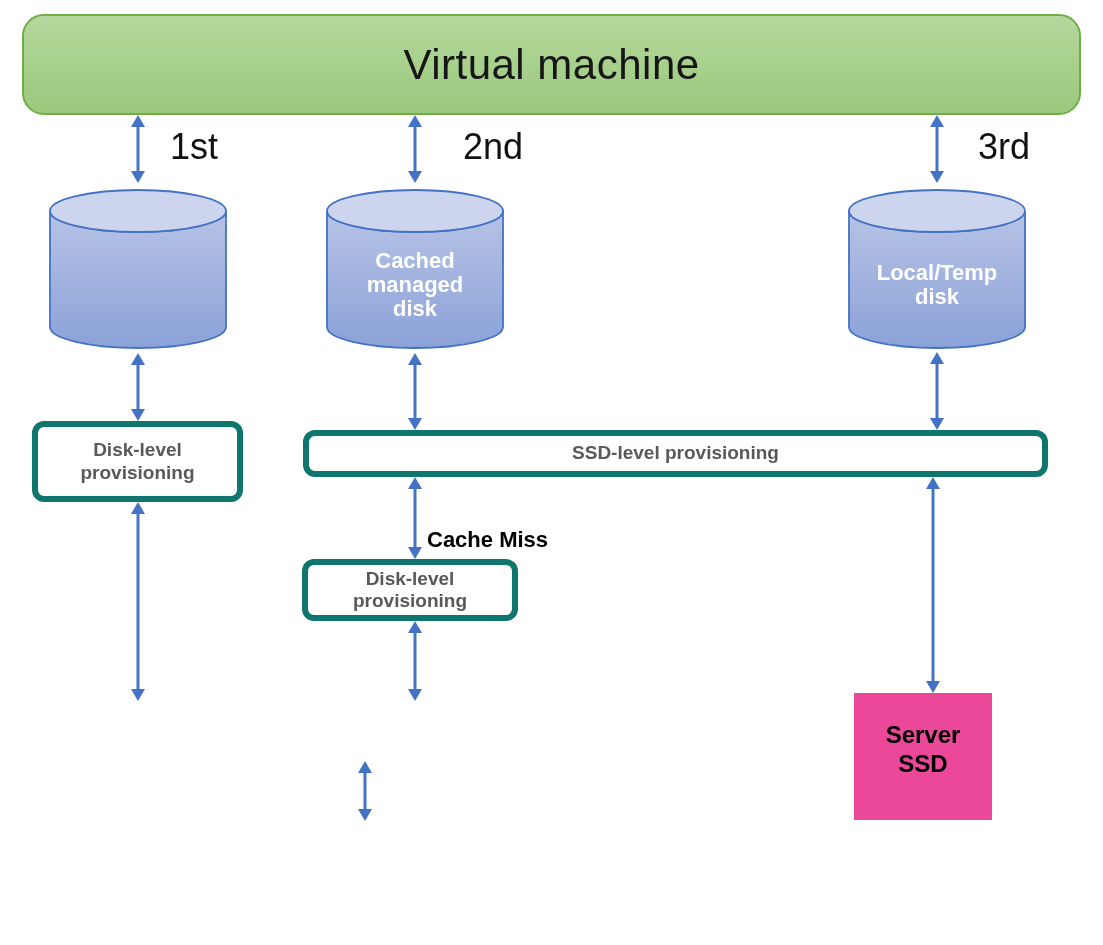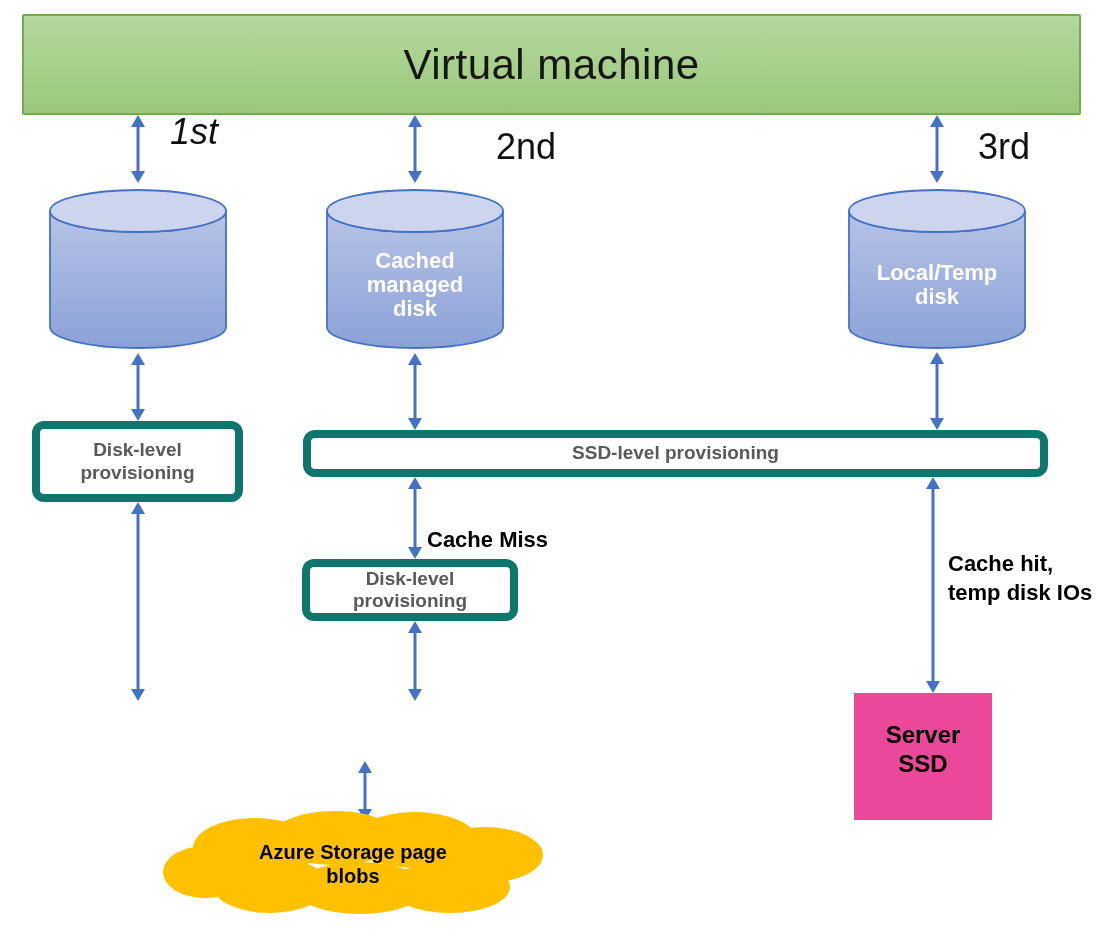--- a/index.html
+++ b/index.html
@@ -4,41 +4,41 @@
 <style>
   html,body { margin:0; padding:0; background:#ffffff; }
   .stage {
     position:relative; width:1103px; height:945px; background:#ffffff;
     font-family:"Liberation Sans", sans-serif; overflow:hidden;
   }
 
   
   .vm-box {
     position:absolute; left:22px; top:14px; width:1059px; height:101px;
-    border:2px solid #70AD47; border-radius:2px; box-sizing:border-box;
+    border:2px solid #70AD47; border-radius:22px; box-sizing:border-box;
     background:linear-gradient(180deg,#b4d79e 0%, #a9d18e 45%, #9bc87d 100%);
     display:flex; align-items:center; justify-content:center;
   }
   .vm-title { font-size:42px; color:#161616; letter-spacing:.5px; }
 
   
   .order-label { position:absolute; font-size:36px; line-height:1; color:#111; }
 
   
   .disk { position:absolute; width:180px; height:166px; }
   .disk svg { position:absolute; left:0; top:0; }
   .disk-label {
     position:absolute; left:25px; right:25px; top:48px; bottom:16px;
     display:flex; align-items:center; justify-content:center; text-align:center;
     color:#ffffff; font-weight:bold; font-size:22px; line-height:1.1;
   }
 
   
   .pbox {
-    position:absolute; background:#ffffff; border:8px solid #0f766e;
+    position:absolute; background:#ffffff; border:6px solid #0f766e;
     border-radius:12px; box-sizing:border-box;
     display:flex; align-items:center; justify-content:center; text-align:center;
     color:#595959; font-weight:bold; font-size:19px; line-height:1.18;
   }
   #box-disk1  { left:32px;  top:421px; width:211px; height:81px; }
   #box-ssd    { left:303px; top:430px; width:745px; height:47px; }
   #box-disk2  { left:302px; top:559px; width:216px; height:62px; }
   #box-vmnet  { left:23px;  top:701px; width:744px; height:60px; }
   #box-disk1 .wrap, #box-disk2 .wrap { width:150px; }
 
@@ -89,22 +89,22 @@
     </linearGradient>
   </defs>
 </svg>
 
 <div class="stage">
 
   <div class="vm-box">
     <span class="vm-title">Virtual machine</span>
   </div>
 
-  <div class="order-label" style="left:170px; top:114px;font-style:italic;">1st</div>
-  <div class="order-label" style="left:463px; top:129px;margin-left:33px;">2nd</div>
+  <div class="order-label" style="left:170px; top:129px;">1st</div>
+  <div class="order-label" style="left:463px; top:129px;">2nd</div>
   <div class="order-label" style="left:978px; top:129px;">3rd</div>
 
   <div class="arr" style="left:130px; top:115px; height:68px;">
       <div class="shaft"></div>
     </div>
   <div class="arr" style="left:407px; top:115px; height:68px;">
       <div class="shaft"></div>
     </div>
   <div class="arr" style="left:929px; top:115px; height:68px;">
       <div class="shaft"></div>
@@ -163,38 +163,19 @@
     <span class="wrap">Disk-level provisioning</span>
   </div>
   <div class="pbox" id="box-ssd">
     <span>SSD-level provisioning</span>
   </div>
   <div class="pbox" id="box-disk2">
     <span class="wrap">Disk-level provisioning</span>
   </div>
 
   <div class="annotation" id="cache-miss">Cache Miss</div>
-  <div class="annotation" id="cache-hit">Cache hit,
-temp disk IOs</div>
 
   <div class="server-ssd">
     <span class="wrap">Server SSD</span>
   </div>
 
-  <div class="cloud">
-    <svg width="386" height="108" viewBox="0 0 386 108">
-      <g fill="#FFC000">
-        <ellipse cx="95" cy="38" rx="62" ry="30"></ellipse>
-        <ellipse cx="175" cy="28" rx="65" ry="27"></ellipse>
-        <ellipse cx="255" cy="30" rx="62" ry="28"></ellipse>
-        <ellipse cx="325" cy="45" rx="58" ry="28"></ellipse>
-        <ellipse cx="45" cy="62" rx="42" ry="26"></ellipse>
-        <ellipse cx="110" cy="75" rx="58" ry="28"></ellipse>
-        <ellipse cx="200" cy="78" rx="65" ry="26"></ellipse>
-        <ellipse cx="290" cy="77" rx="60" ry="26"></ellipse>
-      </g>
-    </svg>
-    <div class="cloud-label">
-      <span class="wrap">Azure Storage page blobs</span>
-    </div>
-  </div>
 
 </div>
 
 </body></html>

